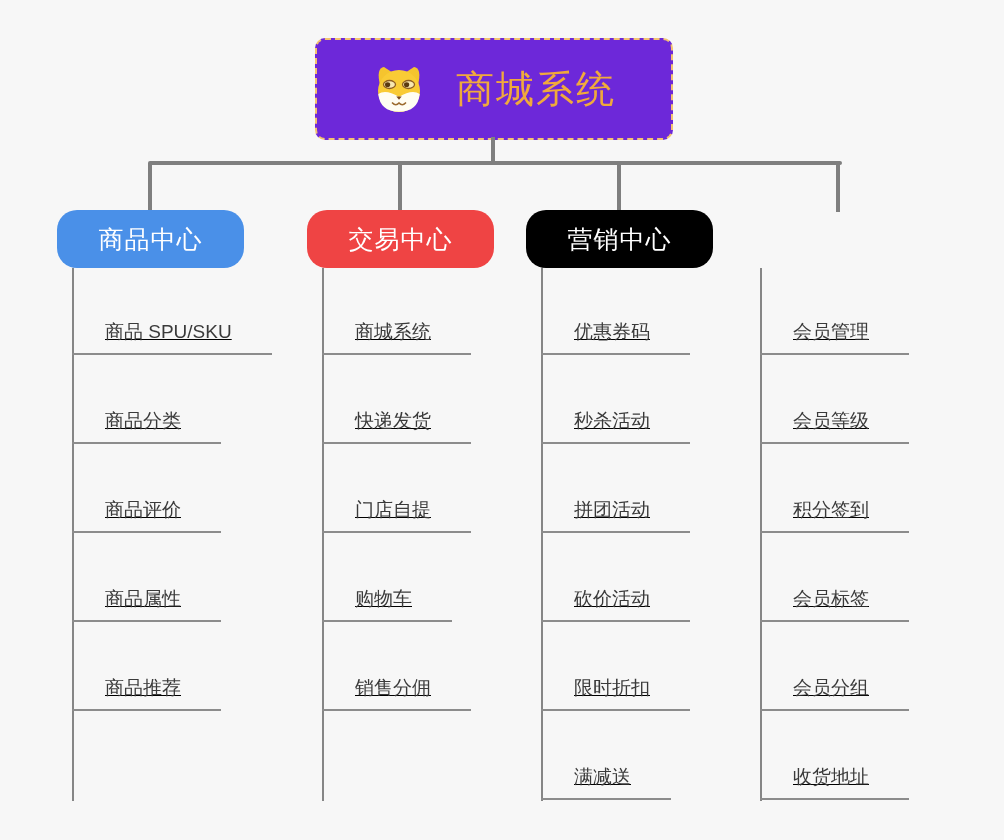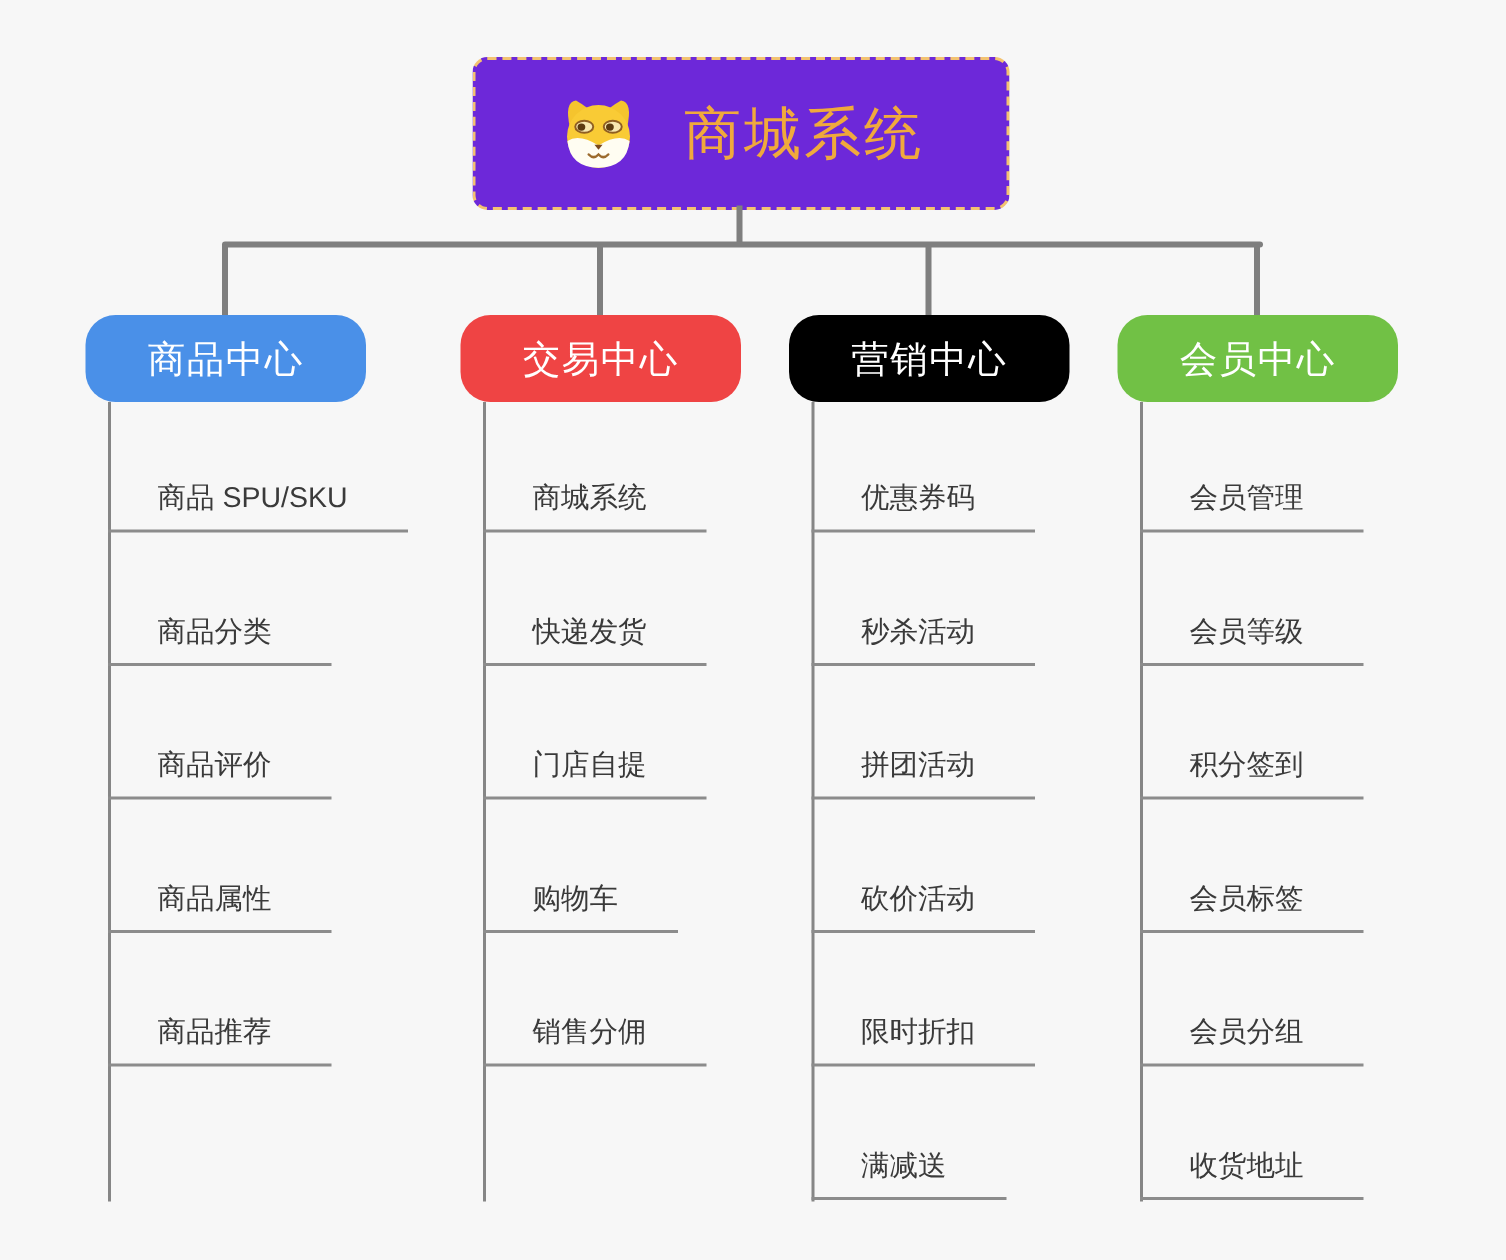--- a/index.html
+++ b/index.html
@@ -23,21 +23,21 @@
   
   .branch-box{
     position:absolute;top:210px;width:187px;height:58px;border-radius:20px;
     color:#ffffff;font-size:25px;letter-spacing:1px;
     display:flex;align-items:center;justify-content:center;
   }
   .pos0{left:57px}.pos1{left:307px}.pos2{left:526px}.pos3{left:745px}
   
   .col-line{position:absolute;top:268px;width:2px;height:533px;background:#868686;}
   .colx0{left:72px}.colx1{left:322px}.colx2{left:541px}.colx3{left:760px}
-  .col{position:absolute;top:266px;display:flex;flex-direction:column;align-items:flex-start;}
+  .col{position:absolute;top:266px;display:flex;flex-direction:column;align-items:flex-start;text-decoration:underline;}
   .item{height:89px;display:flex;align-items:flex-end;}
   .item > span{
     display:inline-block;padding:0 40px 8px 33px;border-bottom:2px solid #8c8c8c;
     font-size:19px;color:#3a3a3a;white-space:nowrap;
   }
 </style>
 </head>
 <body>
 
 <div class="canvas">
@@ -63,21 +63,20 @@
   <div class="line stem"></div>
   <div class="line bus"></div>
   <div class="line drop d0"></div>
   <div class="line drop d1"></div>
   <div class="line drop d2"></div>
   <div class="line drop d3"></div>
 
   <div class="branch-box pos0" style="background: rgb(74, 144, 232);">商品中心</div>
   <div class="branch-box pos1" style="background: #ef4444;">交易中心</div>
   <div class="branch-box pos2" style="background: #000000;">营销中心</div>
-  <div class="branch-box pos3" style="background: rgb(113, 193, 69);">会员中心</div>
 
   <div class="col-line colx0"></div>
   <div class="col-line colx1"></div>
   <div class="col-line colx2"></div>
   <div class="col-line colx3"></div>
 
   <div class="col colx0">
     <div class="item">
         <span>商品 SPU/SKU</span>
       </div>

